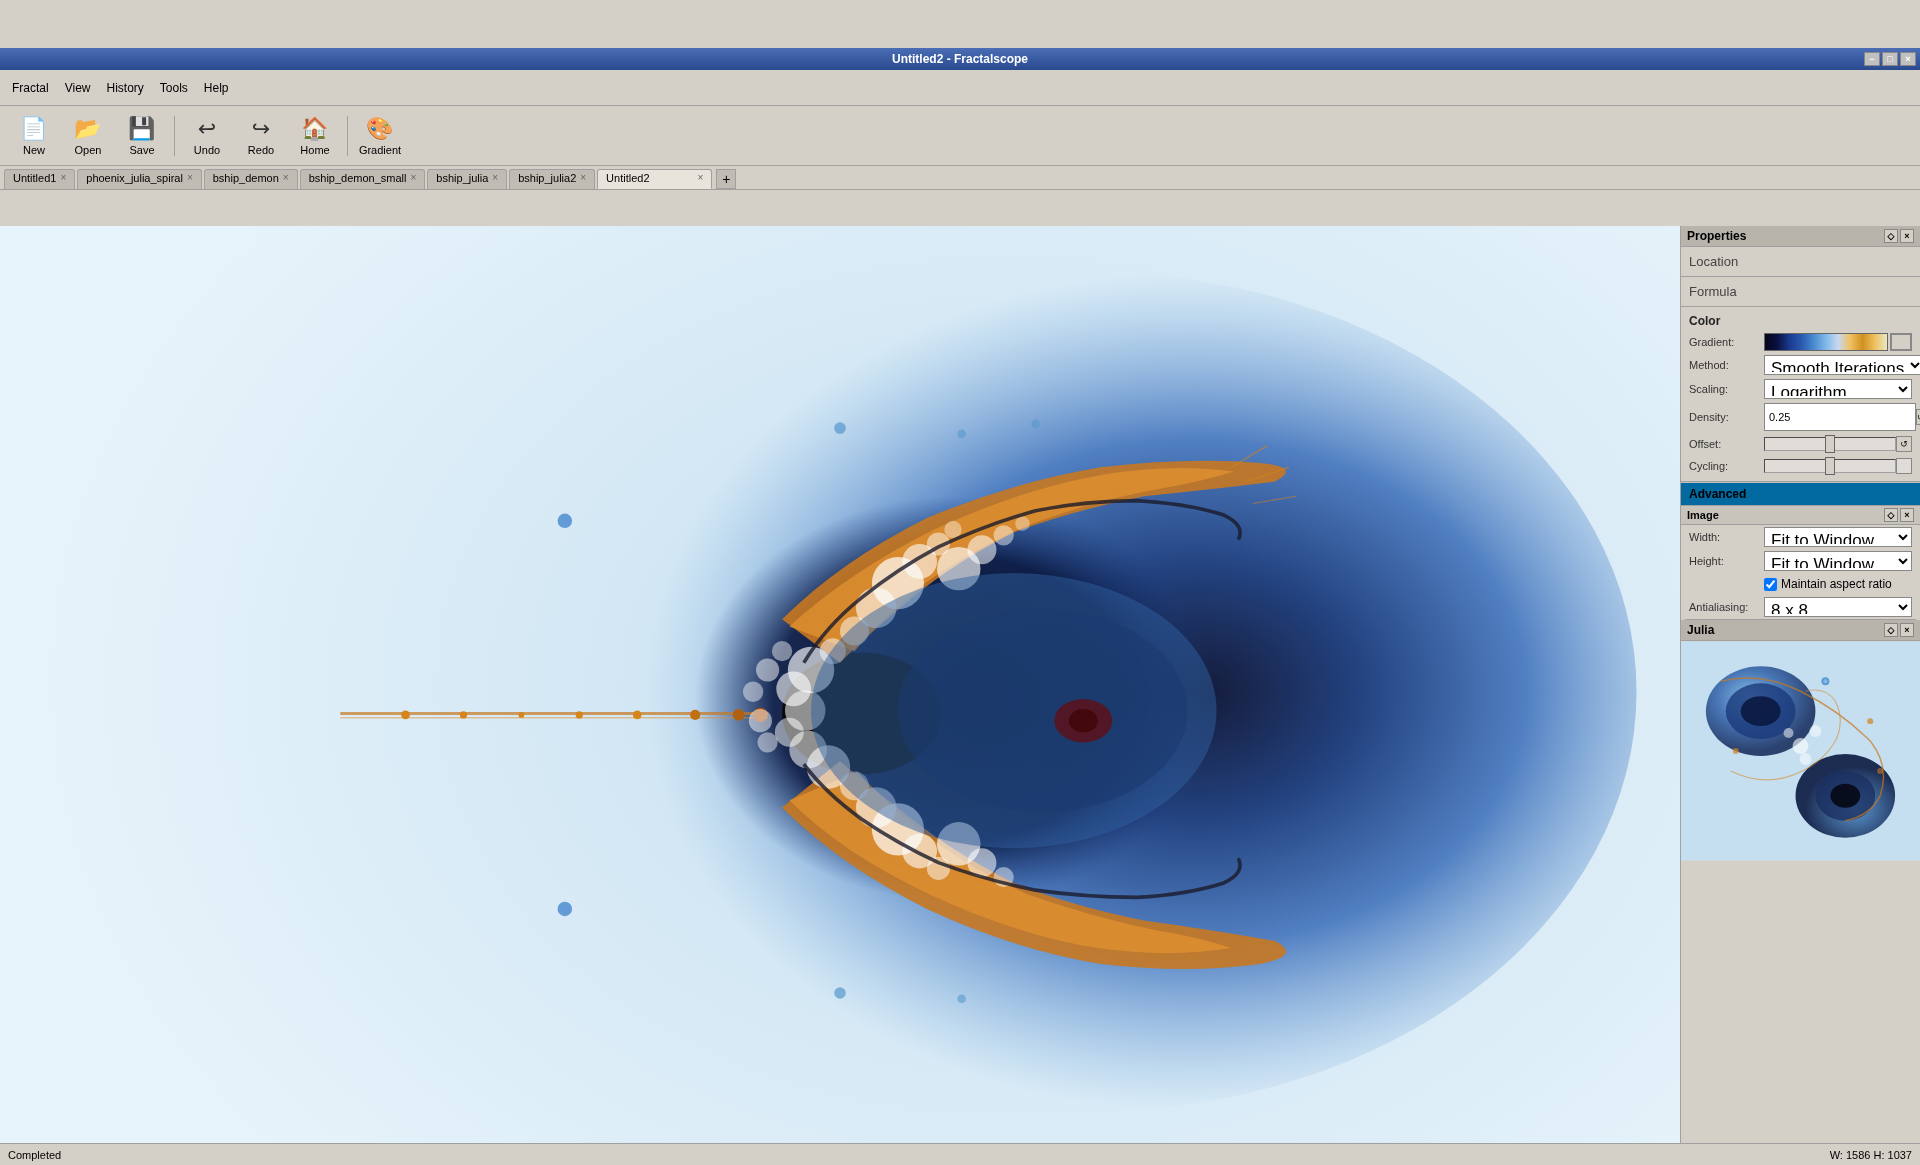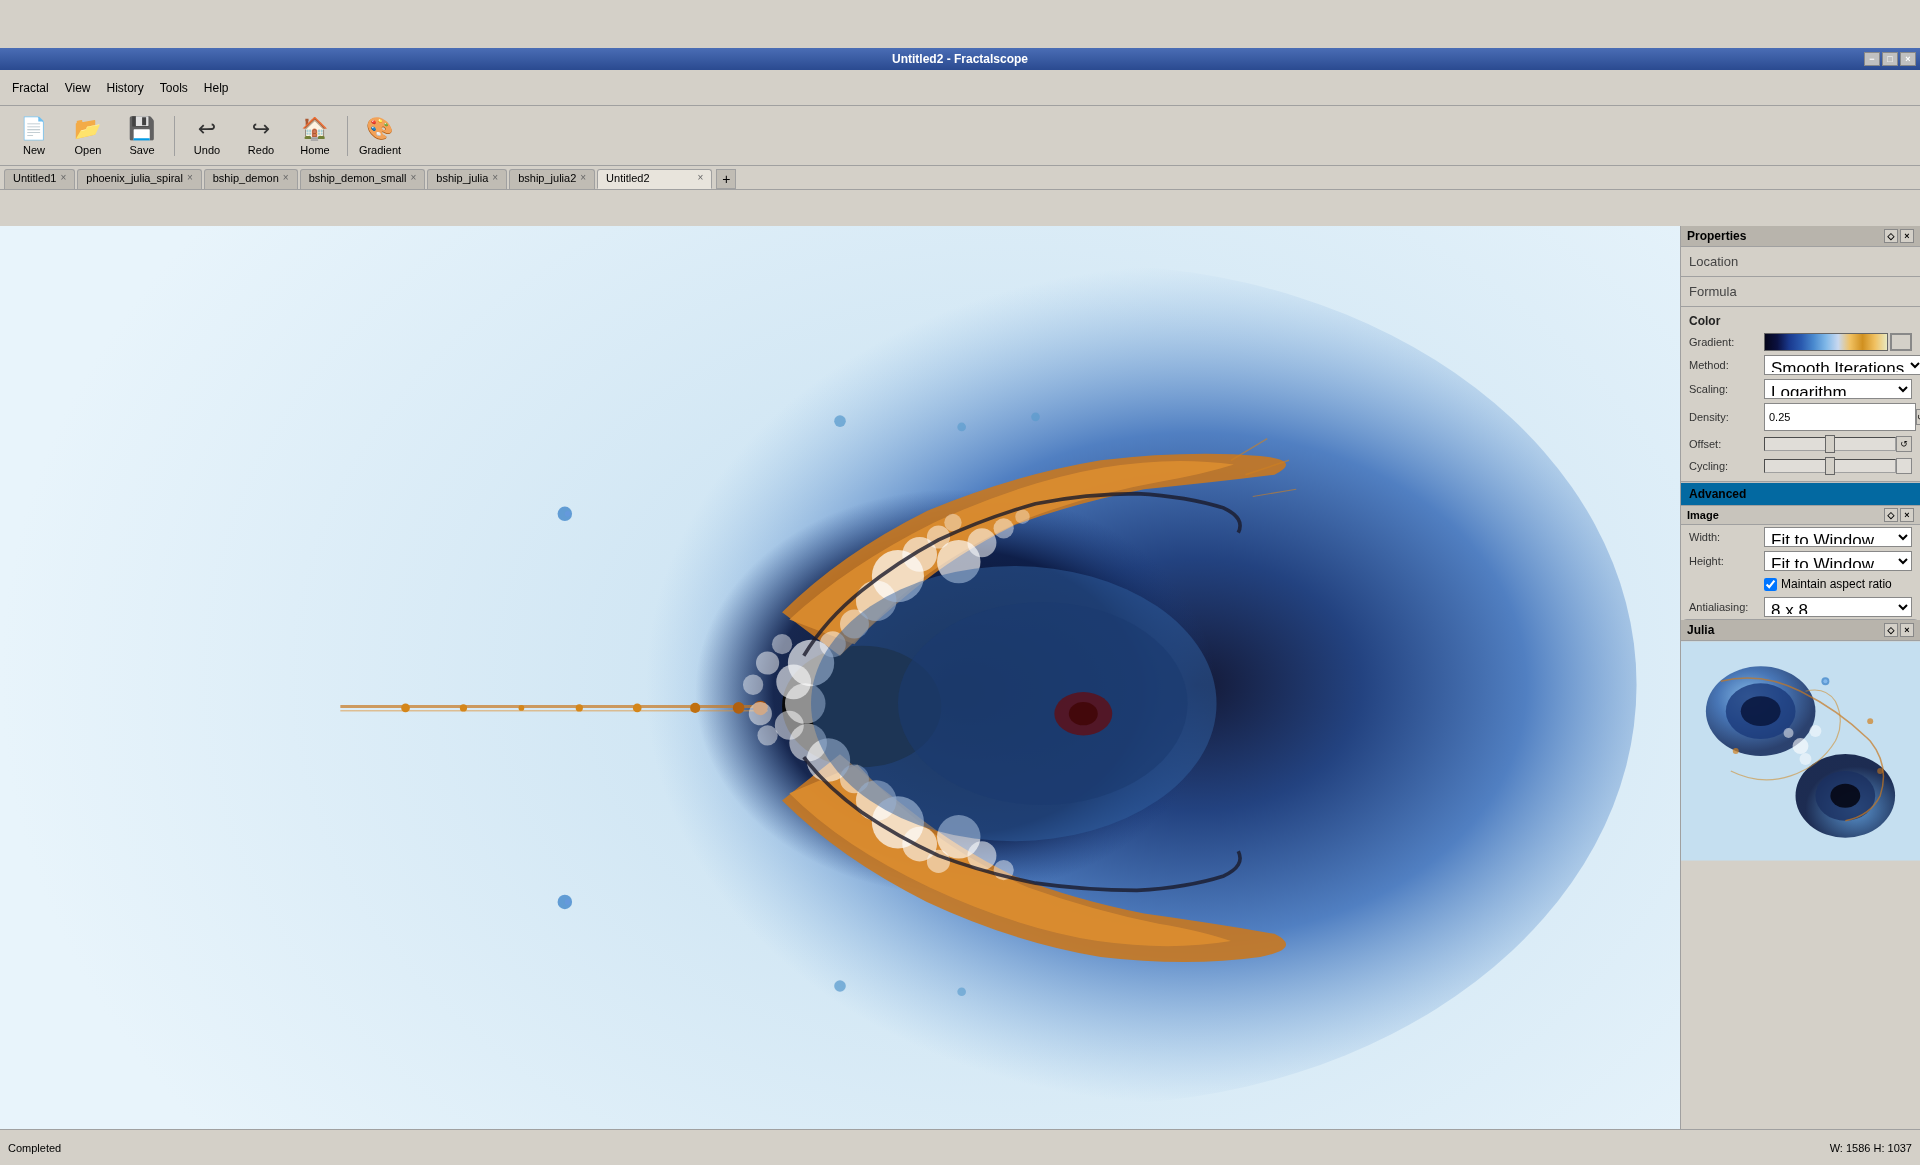--- a/index.html
+++ b/index.html
@@ -330,21 +330,21 @@
     }
     #julia-preview {
       width: 100%;
       height: 220px;
       position: relative;
       overflow: hidden;
     }
 
     
     #statusbar {
-      height: 36px;
+      height: 22px;
       background: #d4d0c8;
       border-top: 1px solid #a0a0a0;
       display: flex;
       align-items: center;
       justify-content: space-between;
       padding: 0 8px;
       font-size: 11px;
     }
   </style>
 </head>

